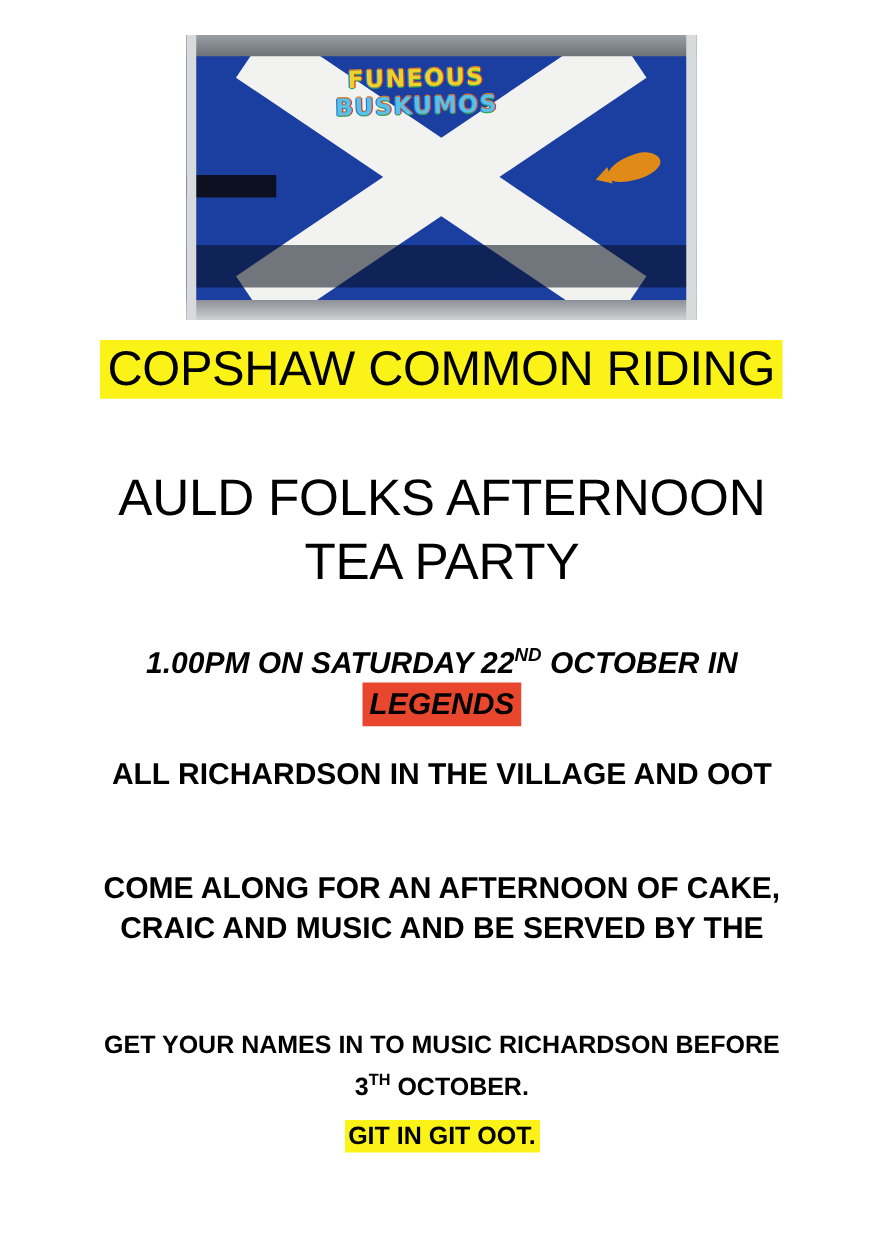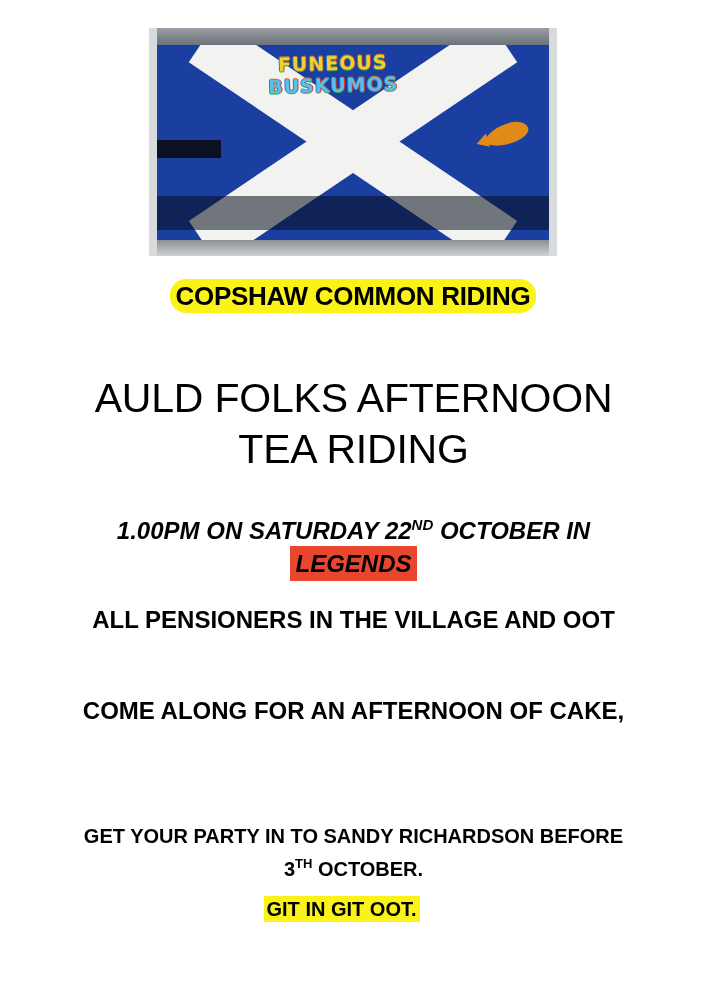--- a/index.html
+++ b/index.html
@@ -134,27 +134,26 @@
   
   .title-bar {
     position: absolute;
     left: 44px;
     top: 272px;
     width: 618px;
     text-align: center;
   }
   .title-bar .hl {
     background: #fbf318;
-    font-size: 26px;
-    font-weight: bold;
+    font-size: 39px;
+    font-weight: normal;
     letter-spacing: -0.3px;
     padding: 2px 6px;
     line-height: 48px;
     white-space: nowrap;
-    border-radius: 16px;
   }
 
   .headline {
     position: absolute;
     left: 40px;
     top: 373px;
     width: 627px;
     text-align: center;
     font-size: 41px;
     font-weight: normal;
@@ -198,21 +197,21 @@
   }
   .para-3 {
     top: 822px;
     font-size: 20px;
     line-height: 28px;
   }
   .para-3 sup { font-size: 13px; }
 
   .footer {
     position: absolute;
-    left: 28px;
+    left: 40px;
     top: 898px;
     width: 627px;
     text-align: center;
   }
   .footer .hl {
     background: #fbf318;
     font-size: 20px;
     font-weight: bold;
     padding: 2px 3px;
   }
@@ -237,42 +236,43 @@
     <div class="photo-border-l"></div>
     <div class="photo-border-r"></div>
   </div>
 
   <div class="title-bar">
     <span class="hl">COPSHAW COMMON RIDING</span>
   </div>
 
   <div class="headline">
     <div>AULD FOLKS AFTERNOON</div>
-    <div>TEA RIDING</div>
+    <div>TEA PARTY</div>
   </div>
 
   <div class="when">
     <div>
       <span>1.00PM ON SATURDAY 22</span><sup>ND</sup><span> OCTOBER IN</span>
     </div>
     <div>
       <span class="venue-hl">LEGENDS</span>
     </div>
   </div>
 
   <div class="para para-1">
-    <div>ALL PENSIONERS IN THE VILLAGE AND OOT</div>
+    <div>ALL RICHARDSON IN THE VILLAGE AND OOT</div>
   </div>
 
   <div class="para para-2">
     <div>COME ALONG FOR AN AFTERNOON OF CAKE,</div>
+    <div>CRAIC AND MUSIC AND BE SERVED BY THE</div>
   </div>
 
   <div class="para para-3">
-    <div>GET YOUR PARTY IN TO SANDY RICHARDSON BEFORE</div>
+    <div>GET YOUR NAMES IN TO MUSIC RICHARDSON BEFORE</div>
     <div>
       <span>3</span><sup>TH</sup><span> OCTOBER.</span>
     </div>
   </div>
 
   <div class="footer">
     <span class="hl">GIT IN GIT OOT.</span>
   </div>
 
 </div>

